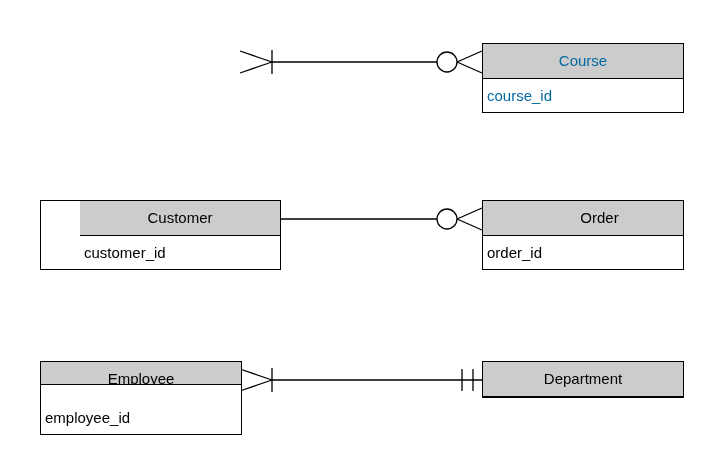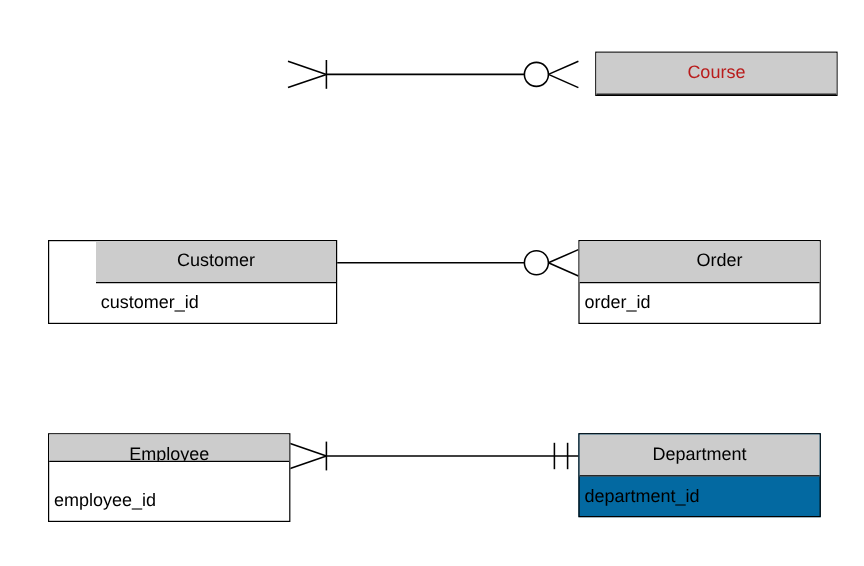--- a/index.html
+++ b/index.html
@@ -79,33 +79,33 @@
       <g>
         <line x1="272" y1="380" x2="240" y2="369" stroke="#000000" stroke-width="1.3"></line>
         <line x1="272" y1="380" x2="240" y2="391" stroke="#000000" stroke-width="1.3"></line>
         <line x1="272" y1="368" x2="272" y2="392" stroke="#000000" stroke-width="1.3"></line>
         <line x1="473" y1="369" x2="473" y2="391" stroke="#000000" stroke-width="1.3"></line>
         <line x1="462" y1="369" x2="462" y2="391" stroke="#000000" stroke-width="1.3"></line>
         <line x1="272" y1="380" x2="482" y2="380" stroke="#000000" stroke-width="1.3"></line>
       </g>
     </svg>
   <div id="entity-layer">
-      <div class="entity" style="left: 496px; top: 43px; width: 200px; background: rgb(255, 255, 255); border-color: rgb(0, 0, 0); color: #b91c1c;">
+      <div class="entity" style="left: 482px; top: 43px; width: 200px; background: rgb(255, 255, 255); border-color: rgb(0, 0, 0); color: #0369a1;">
         <div class="entity-header" style="height: 35px; line-height: 34px; background: rgb(204, 204, 204); border-bottom-color: rgb(0, 0, 0);">Course</div>
+        <div class="entity-row" style="height: 33px; line-height: 33px;">course_id</div>
       </div>
       <div class="entity" style="left: 40px; top: 200px; width: 200px; background: rgb(255, 255, 255); border-color: rgb(0, 0, 0); color: rgb(0, 0, 0); padding-left: 39px;">
         <div class="entity-header" style="height: 35px; line-height: 34px; background: rgb(204, 204, 204); border-bottom-color: rgb(0, 0, 0);">Customer</div>
         <div class="entity-row" style="height: 33px; line-height: 33px;">customer_id</div>
       </div>
       <div class="entity" style="left: 482px; top: 200px; width: 200px; background: rgb(255, 255, 255); border-color: rgb(0, 0, 0); color: rgb(0, 0, 0);">
         <div class="entity-header" style="height: 35px; line-height: 34px; background: rgb(204, 204, 204); border-bottom-color: rgb(0, 0, 0); padding-left: 33px;">Order</div>
         <div class="entity-row" style="height: 33px; line-height: 33px;">order_id</div>
       </div>
       <div class="entity" style="left: 40px; top: 361px; width: 200px; background: rgb(255, 255, 255); border-color: rgb(0, 0, 0); color: rgb(0, 0, 0);">
         <div class="entity-header" style="height: 23px; line-height: 34px; background: rgb(204, 204, 204); border-bottom-color: rgb(0, 0, 0);">Employee</div>
         <div class="entity-row" style="height: 33px; line-height: 33px; margin-top: 16px;">employee_id</div>
       </div>
       <div class="entity" style="left: 482px; top: 361px; width: 200px; background: #0369a1; border-color: rgb(0, 0, 0); color: rgb(0, 0, 0);">
         <div class="entity-header" style="height: 35px; line-height: 34px; background: rgb(204, 204, 204); border-bottom-color: rgb(0, 0, 0);">Department</div>
-        <div class="entity-row" style="height: 33px; line-height: 33px;">department_id</div>
       </div>
     </div>
 </div>
 
 </body></html>

